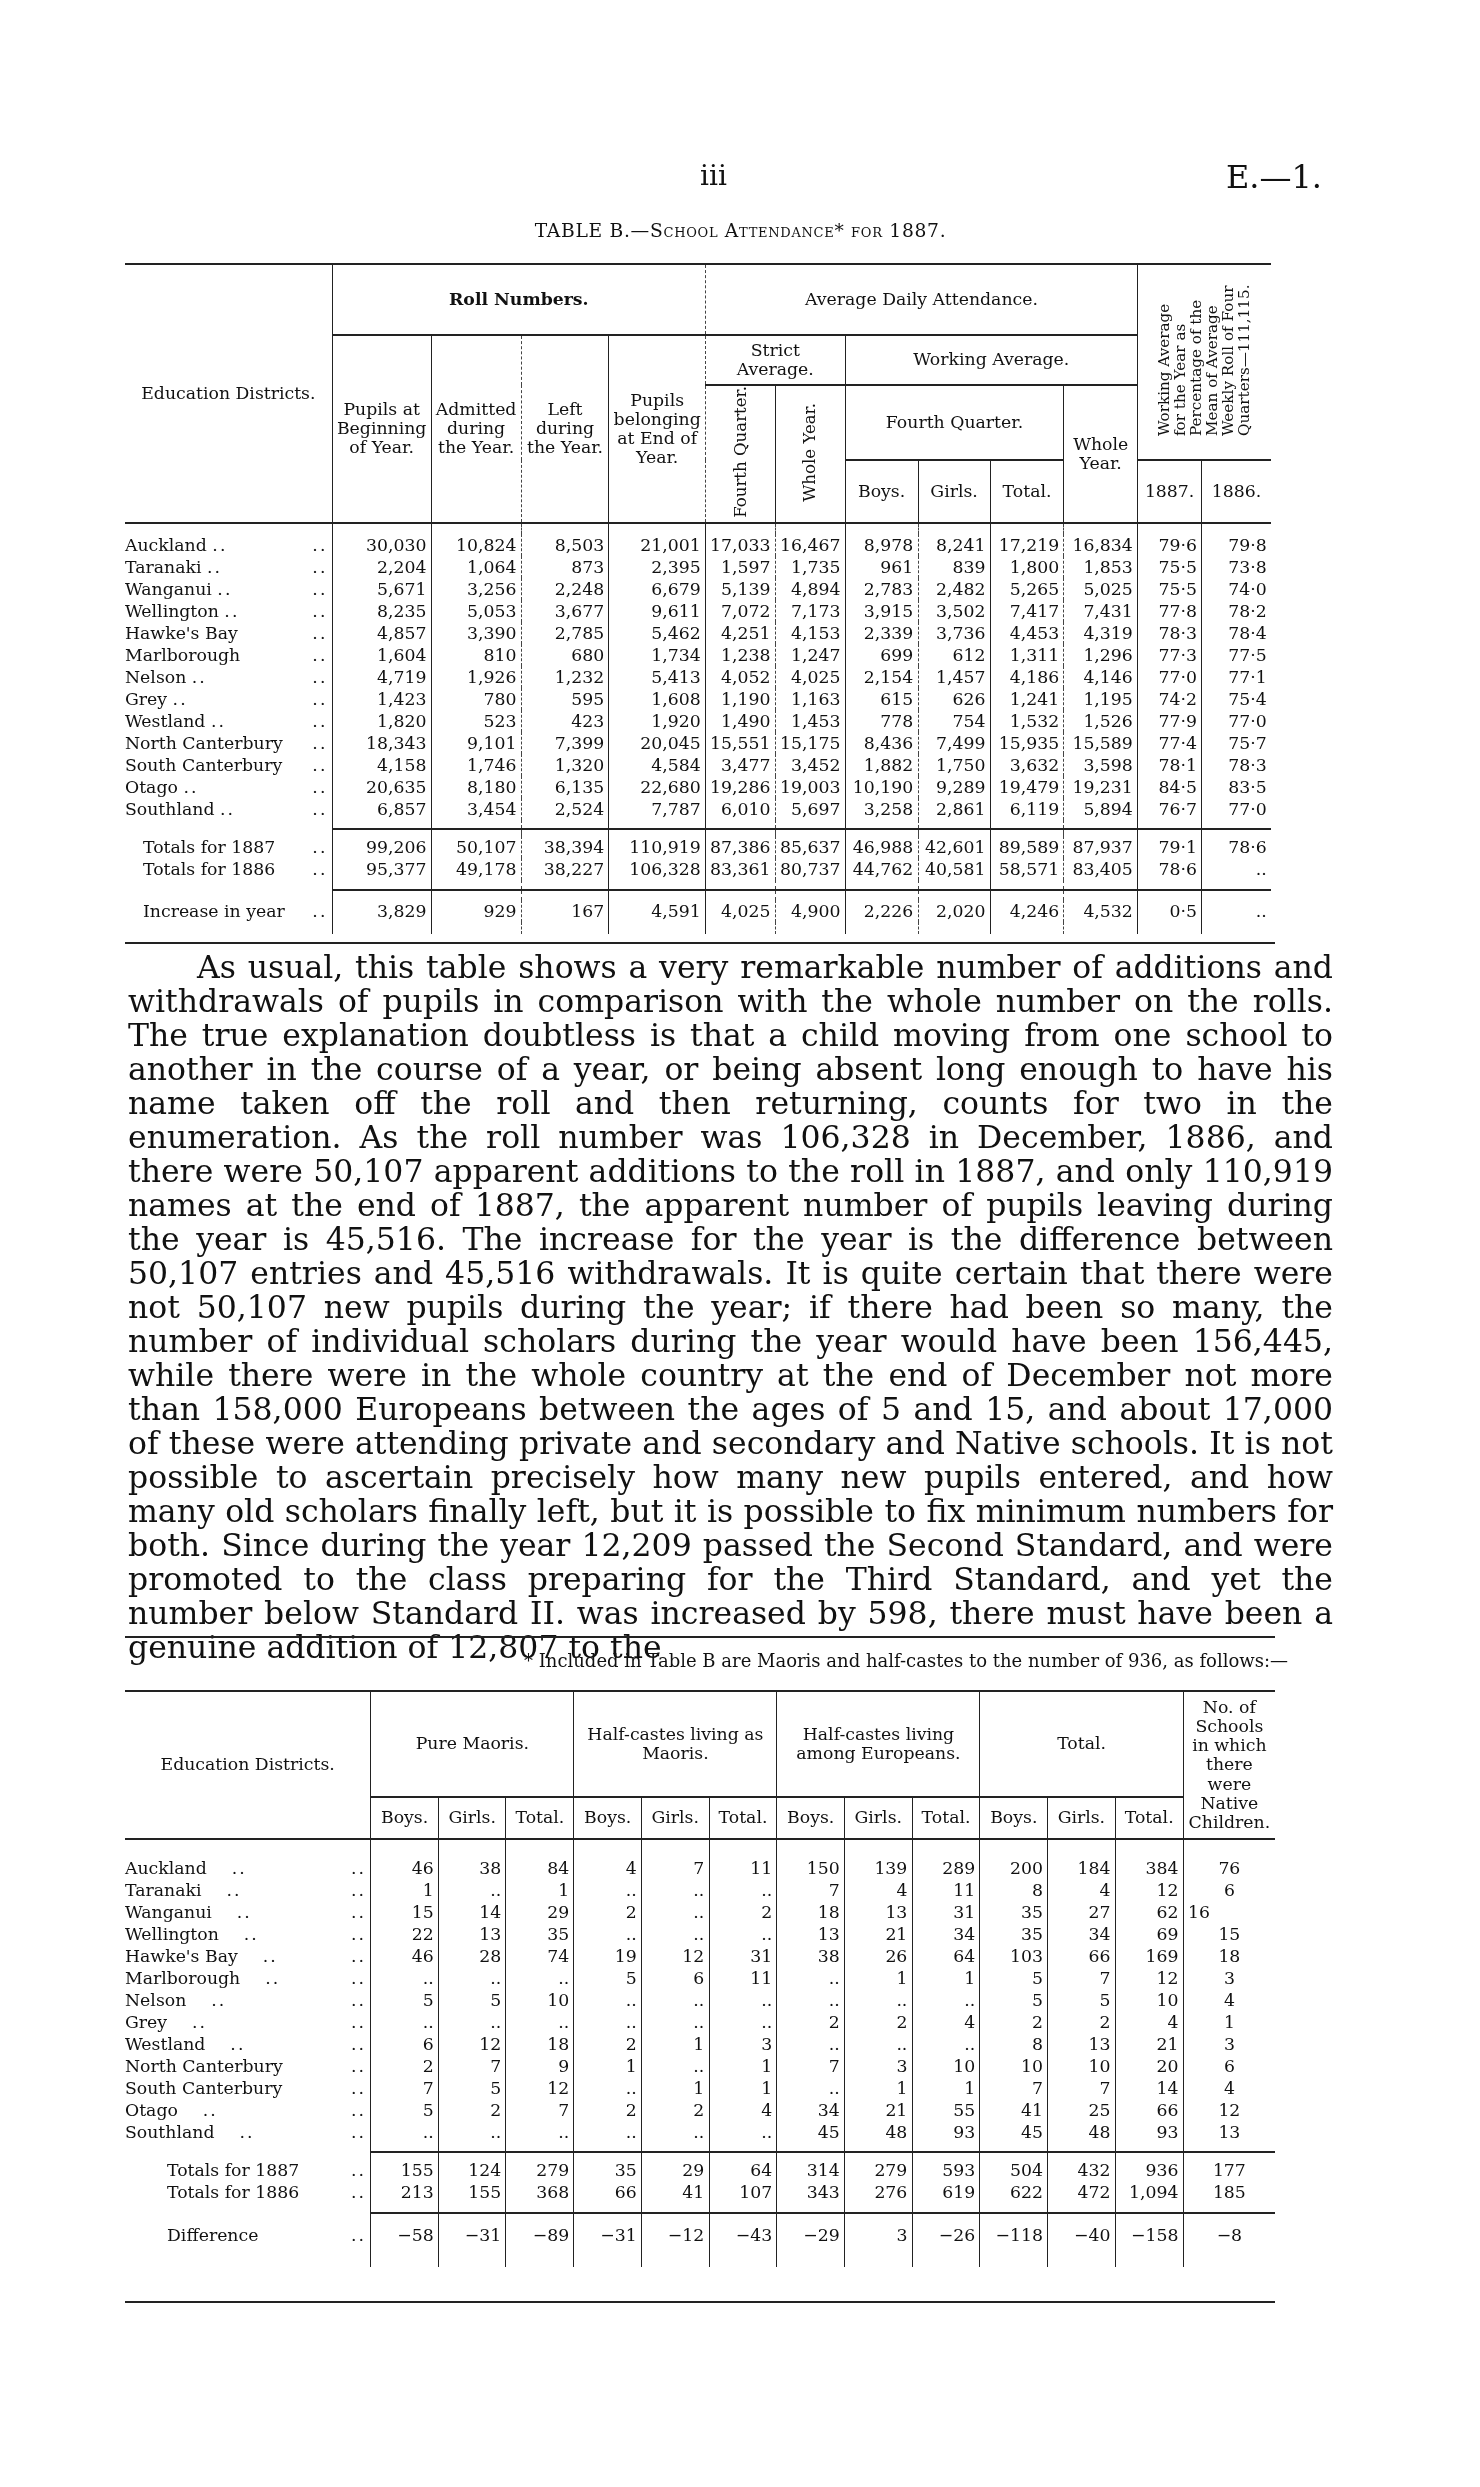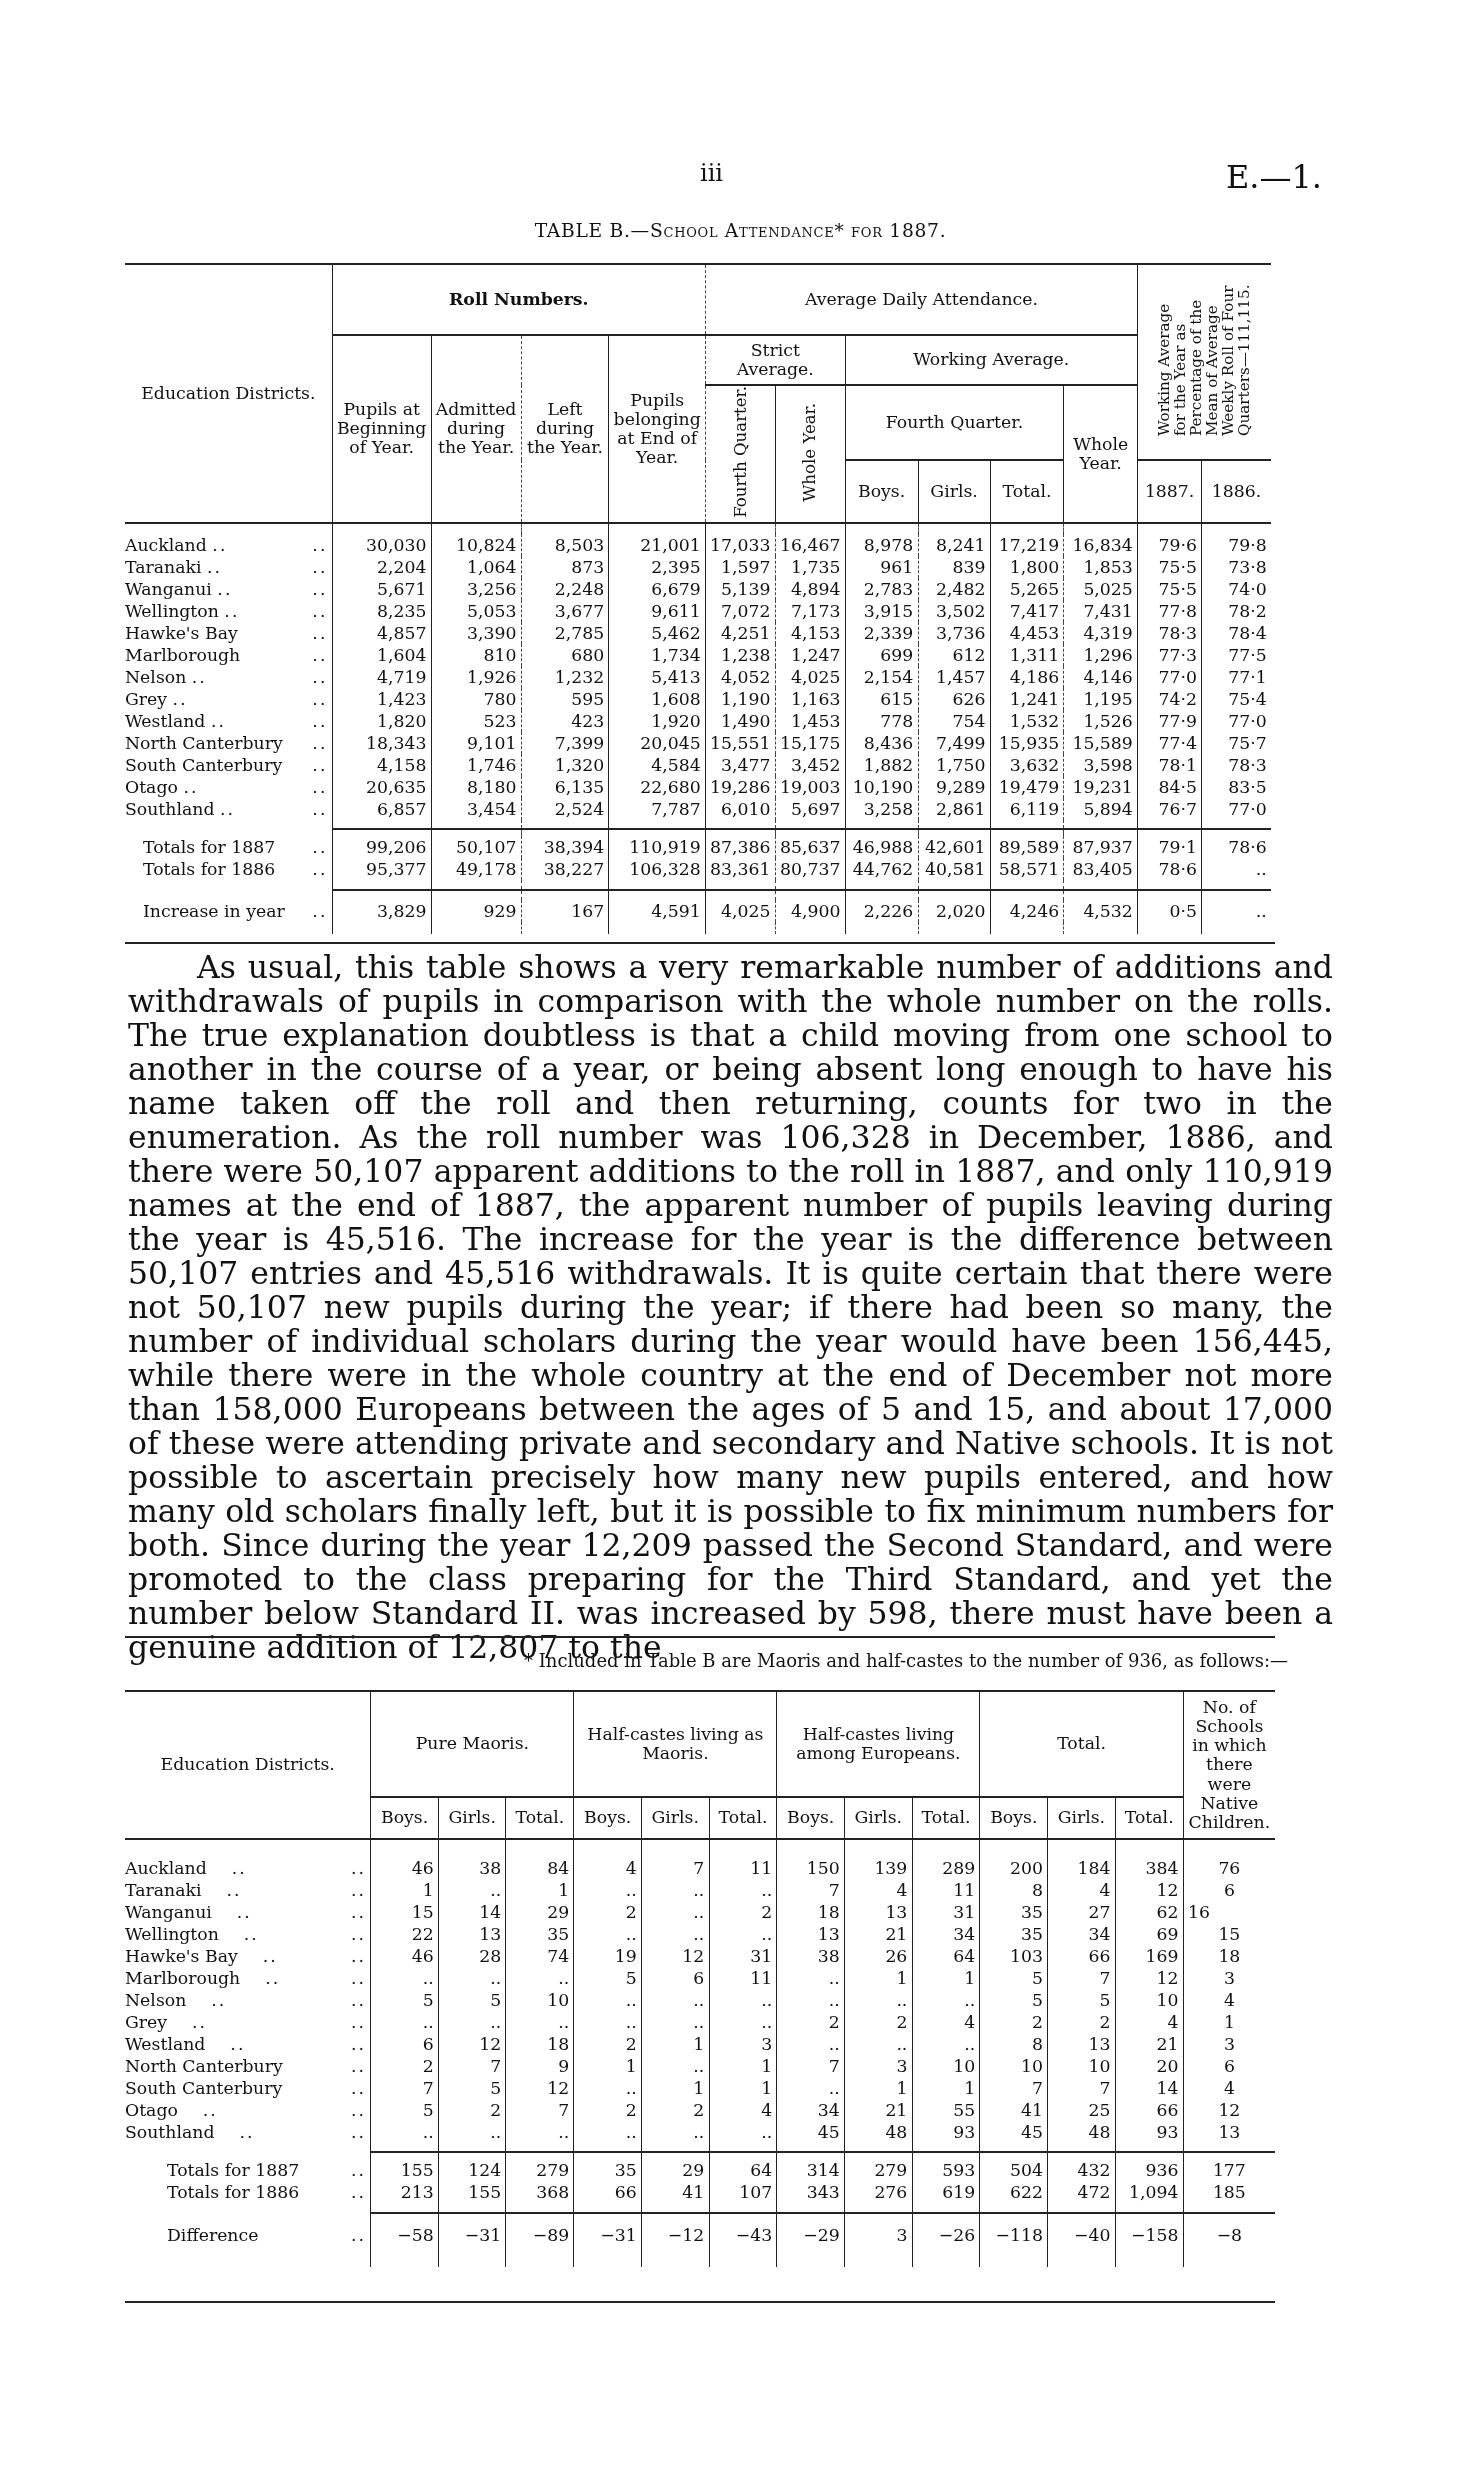--- a/index.html
+++ b/index.html
@@ -1,18 +1,18 @@
 <!DOCTYPE html>
 <html style="font-size:11px"><head>
 <meta charset="utf-8">
 <style>
   html, body { margin:0; padding:0; background:#ffffff; }
   body { width:1481px; height:2487px; position:relative; font-family:"DejaVu Serif","Liberation Serif",serif; color:#111; overflow:hidden; }
   .abs { position:absolute; }
-  .pageno { left:700px; top:159px; font-size:24px; }
+  .pageno { left:700px; top:159px; font-size:28px; }
   .ref { right:159px; top:158px; font-size:32px; }
   .tbl-title { left:0; width:1481px; top:220px; text-align:center; font-size:18.7px; letter-spacing:0.7px; }
   .sc { font-variant:small-caps; }
 
   table { border-collapse:collapse; }
   .tb { position:absolute; left:125px; top:263px; width:1146px; font-size:17.3px; }
   .tb td, .tb th { padding:0 4.2px; font-weight:normal; vertical-align:middle; }
   .tb th { text-align:center; line-height:1.1; }
   .vl { border-left:1.4px solid #222; }
   .vd { border-left:1.4px dashed #444; }

